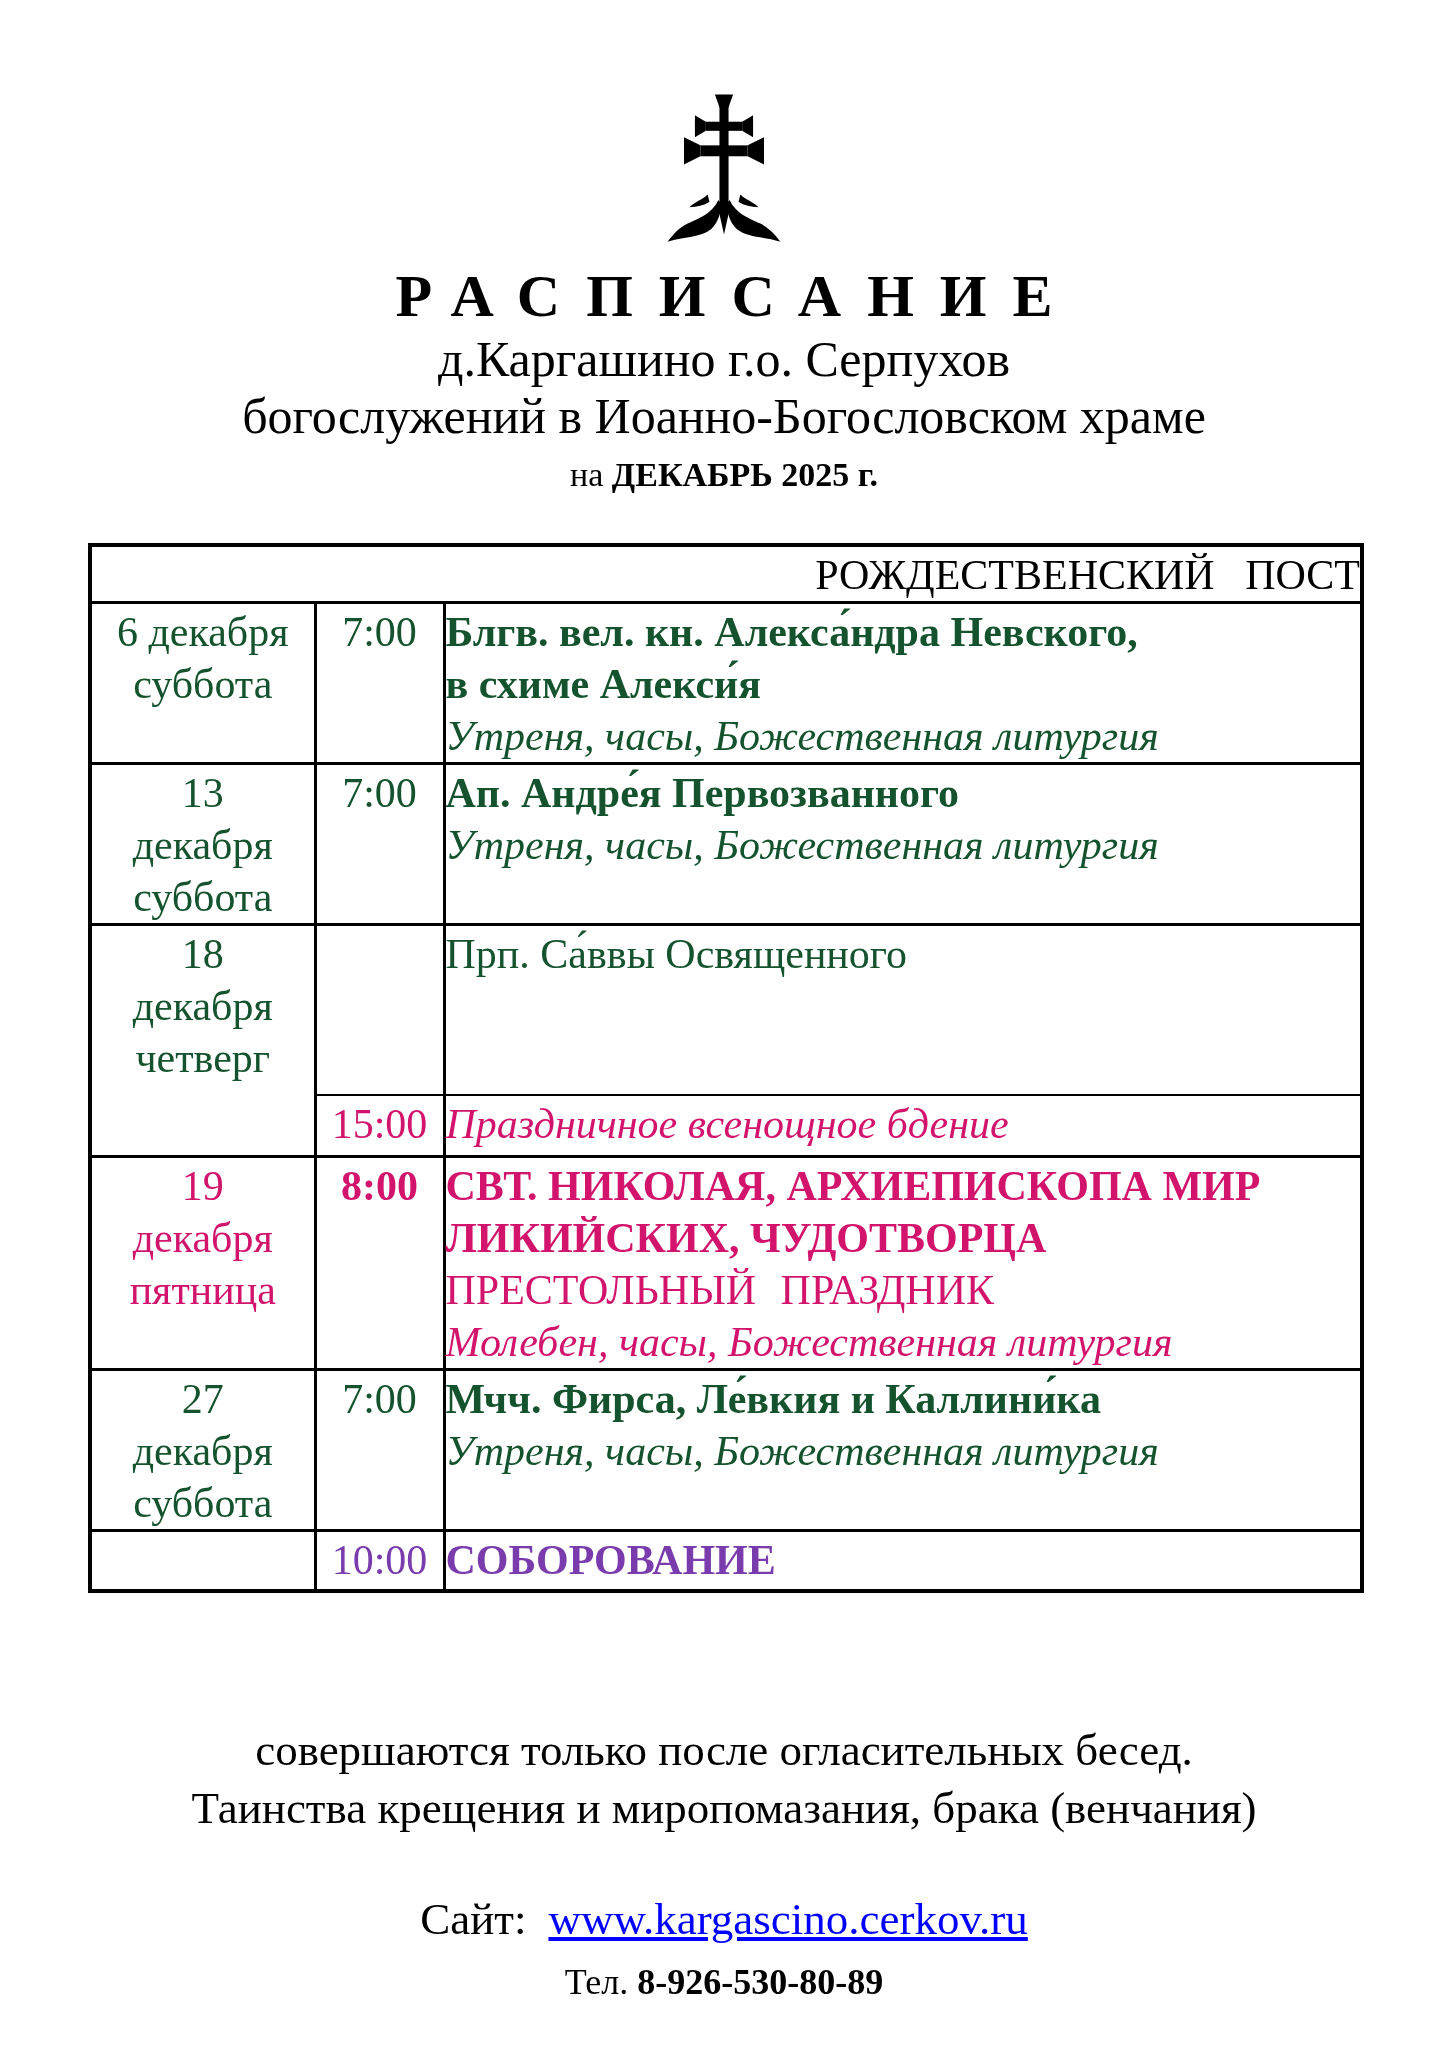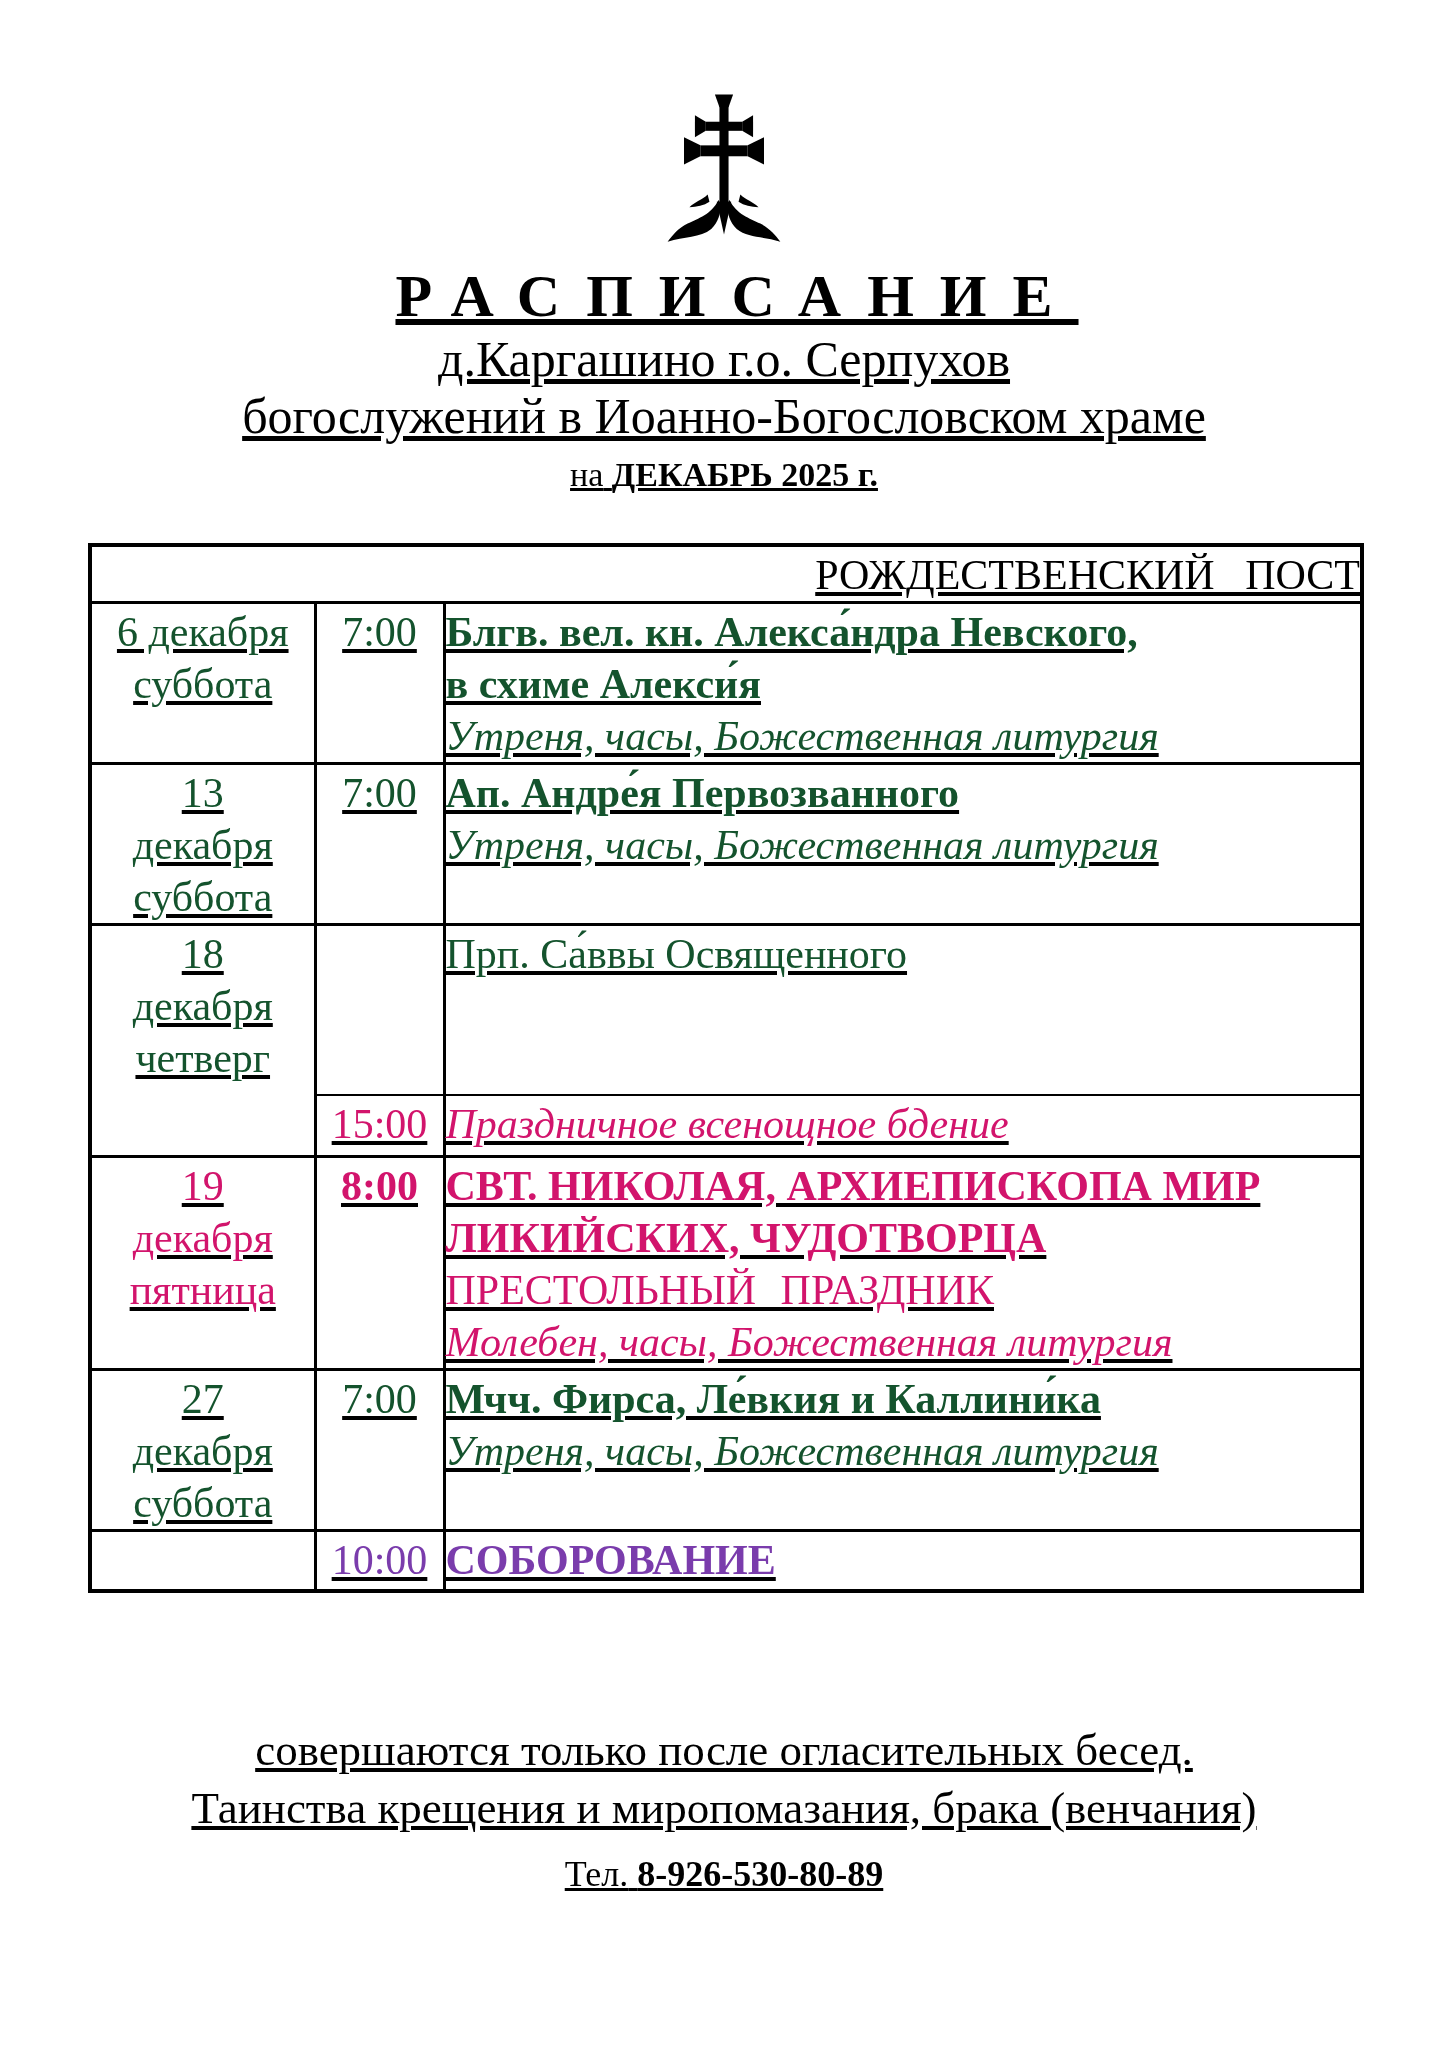--- a/index.html
+++ b/index.html
@@ -2,21 +2,21 @@
 <html><head>
 <meta charset="utf-8">
 <style>
   html, body { margin: 0; padding: 0; }
   body {
     width: 1448px; height: 2048px;
     background: #ffffff; color: #000000;
     font-family: "Liberation Serif", "DejaVu Serif", serif;
     overflow: hidden;
   }
-  .doc { padding-top: 86px; text-decoration: underline; }
+  .doc { padding-top: 86px; }
 
   
   .cross-wrap { text-align: center; }
   .cross-wrap svg { display: inline-block; }
   .main-title {
     margin-top: 6px; text-align: center;
     font-size: 60px; font-weight: bold;
     letter-spacing: 26px; padding-left: 26px;
     font-family: "Liberation Serif", "DejaVu Serif", serif;
   }
@@ -192,16 +192,17 @@
       </td>
     </tr>
   </tbody>
     </table>
 
   <div class="note">
     <div>совершаются только после огласительных бесед.</div>
     <div>Таинства крещения и миропомазания, брака (венчания)</div>
   </div>
 
+  <div class="site-line"><span class="label">Сайт:</span><a class="url">www.kargascino.cerkov.ru</a></div>
 
   <div class="tel-line"><span>Тел.</span> <span class="num">8-926-530-80-89</span></div>
 
 </div>
 
 </body></html>

